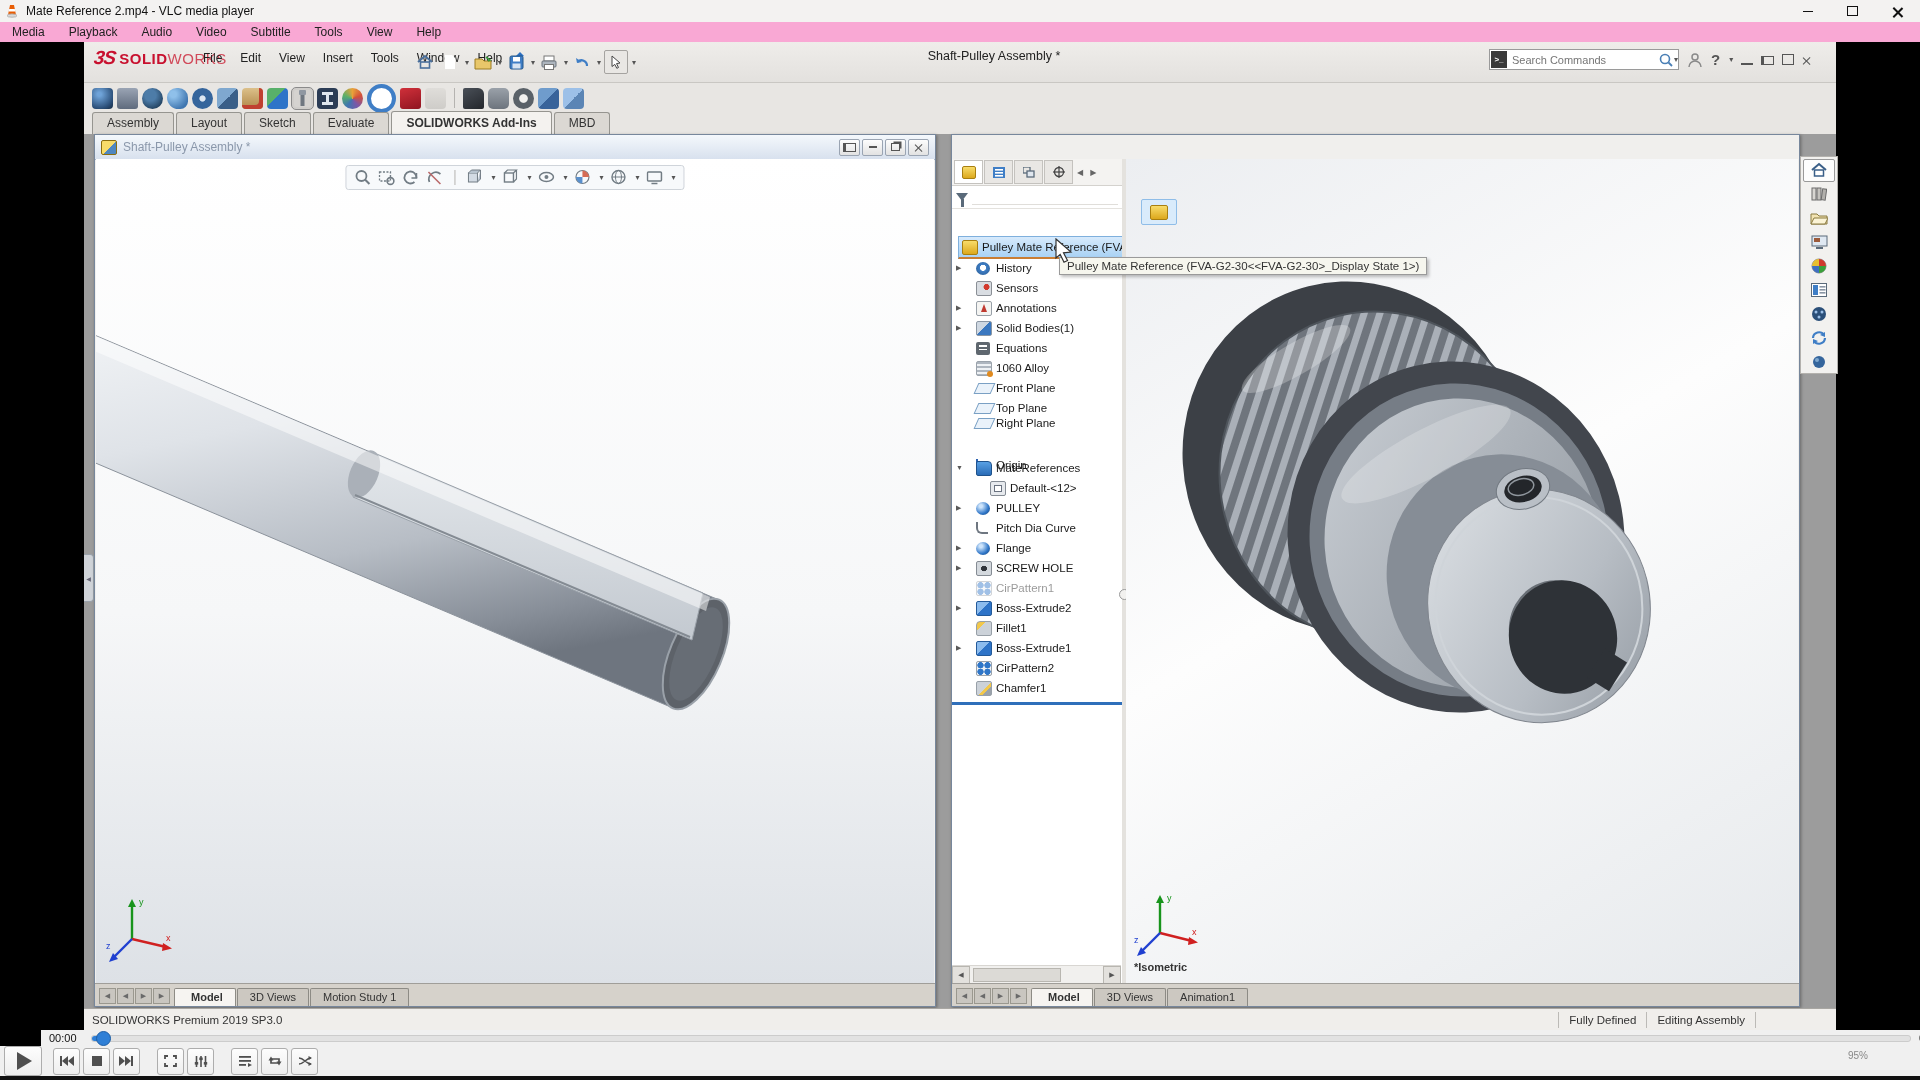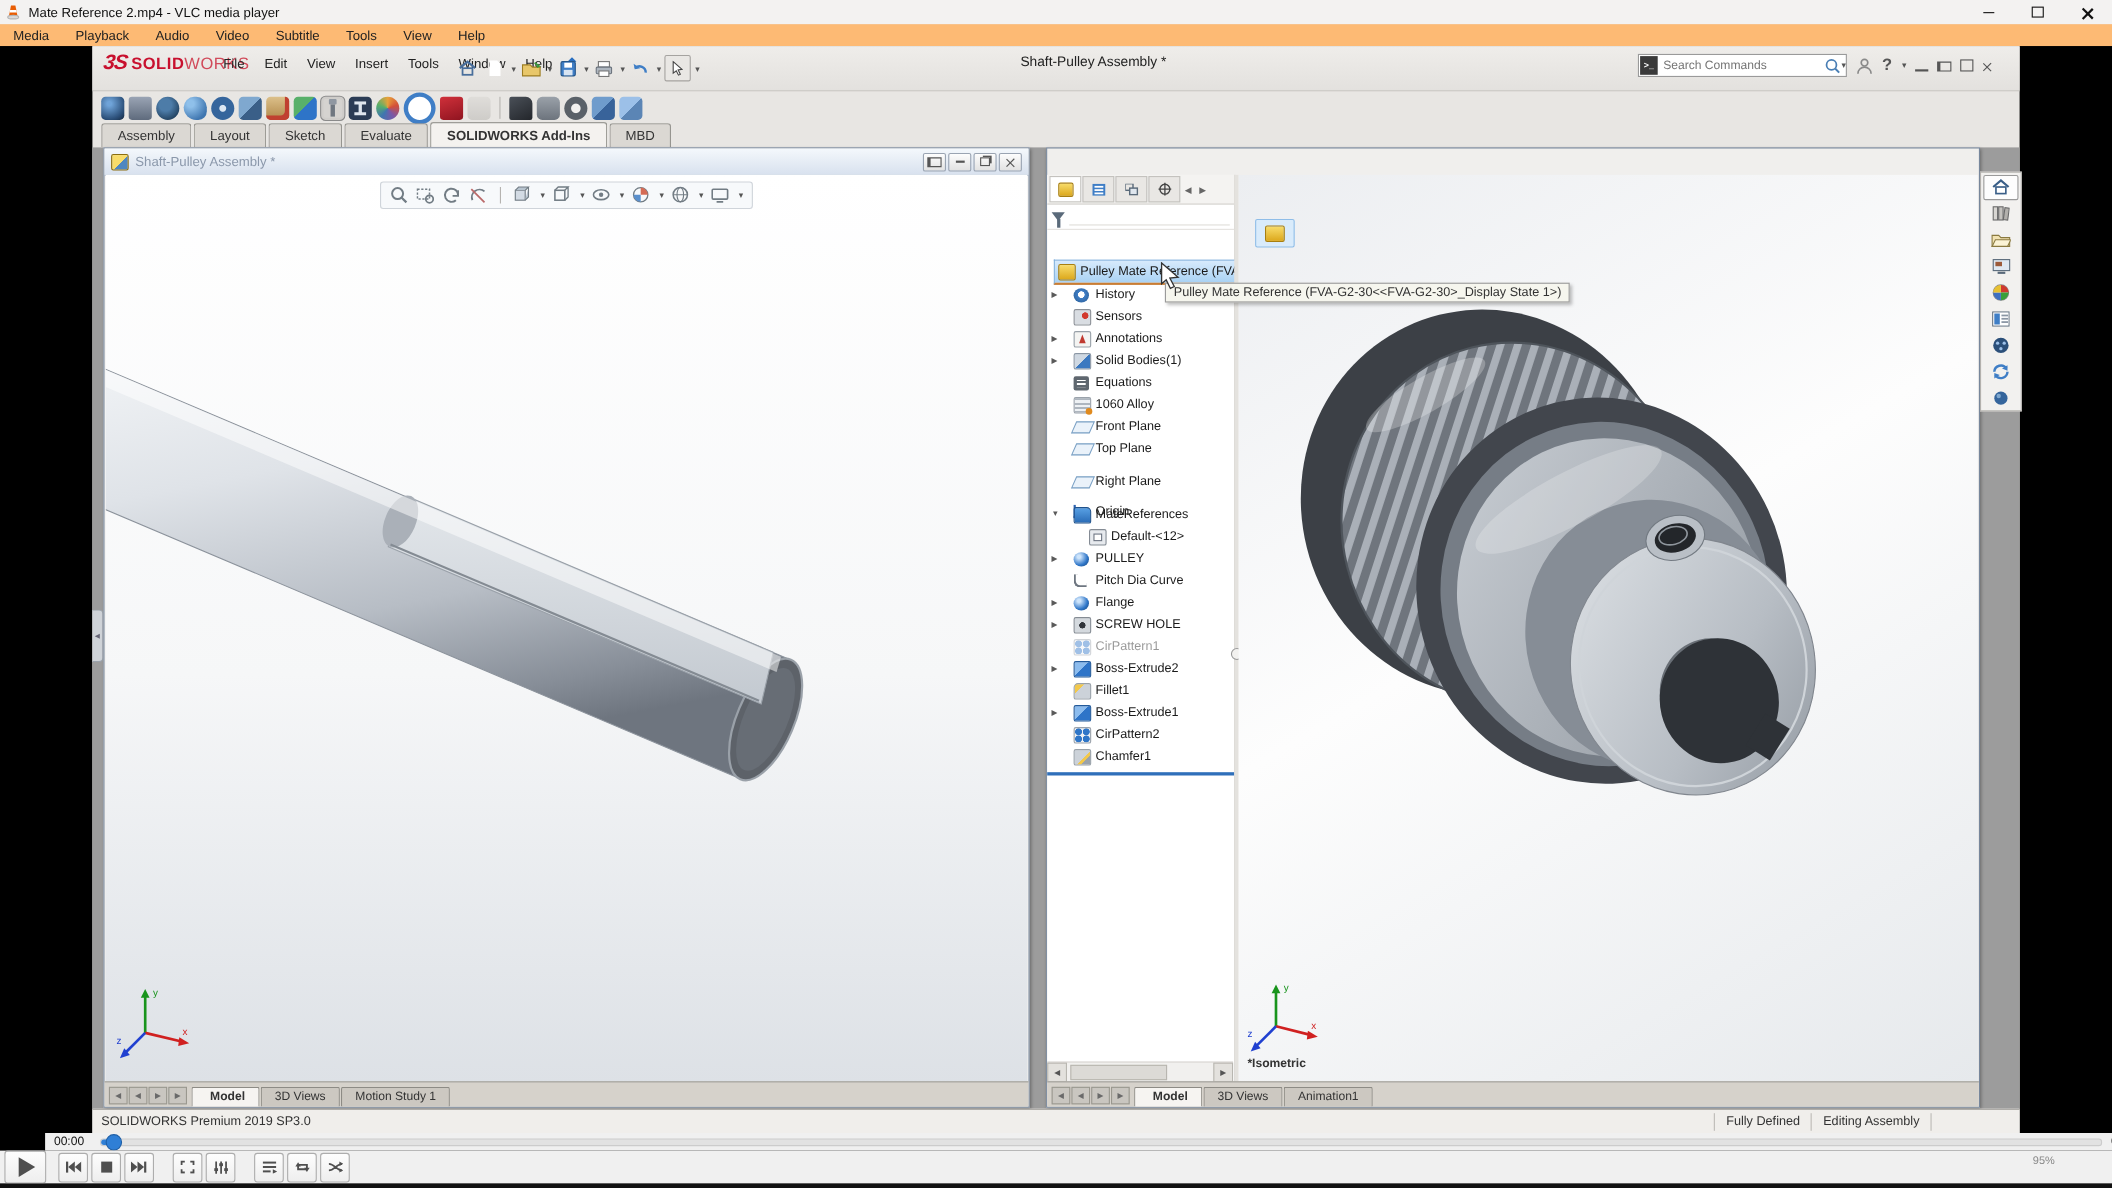--- a/index.html
+++ b/index.html
@@ -2,21 +2,21 @@
 <html><head>
 <meta charset="utf-8">
 <style>
   html,body{margin:0;padding:0;background:#222;}
   #stage{position:relative;width:1920px;height:1080px;background:#000;overflow:hidden;
          font-family:"Liberation Sans",sans-serif;-webkit-font-smoothing:antialiased;}
   .abs{position:absolute;}
   
   .vlc-titlebar{left:0;top:0;width:1920px;height:22px;background:#f3f2f1;border-bottom:1px solid #e0e0e0;
                 display:flex;align-items:center;font-size:12px;color:#111;}
-  .vlc-menubar{left:0;top:22px;width:1920px;height:20px;background:#fdba74;display:flex;align-items:center;
+  .vlc-menubar{left:0;top:22px;width:1920px;height:20px;background:#f9a8d4;display:flex;align-items:center;
                font-size:12px;color:#222;gap:0;}
   .vlc-menubar span{padding:2px 12px;cursor:default;}
   .winbtn{width:45px;height:22px;display:flex;align-items:center;justify-content:center;}
   .wb-min{width:10px;height:1px;background:#111;}
   .wb-max{width:9px;height:8px;border:1px solid #111;}
   .wb-close{position:relative;width:11px;height:11px;}
   .wb-close:before,.wb-close:after{content:"";position:absolute;left:5px;top:0;width:1.5px;height:13px;background:#111;}
   .wb-close:before{transform:rotate(45deg);}.wb-close:after{transform:rotate(-45deg);}
   
   .video{left:0;top:42px;width:1920px;height:988px;background:#000;}
@@ -519,21 +519,21 @@
                 <span class="tlb">1060 Alloy</span>
               </div>
             <div class="trow" style="top:243px">
                 <span class="tic ic ic-plane"></span>
                 <span class="tlb">Front Plane</span>
               </div>
             <div class="trow" style="top:263px">
                 <span class="tic ic ic-plane"></span>
                 <span class="tlb">Top Plane</span>
               </div>
-            <div class="trow" style="top:293px">
+            <div class="trow" style="top:278px">
                 <span class="tic ic ic-plane"></span>
                 <span class="tlb">Right Plane</span>
               </div>
             <div class="trow" style="top:320px">
                 <span class="tic ic ic-origin"></span>
                 <span class="tlb">Origin</span>
               </div>
             <div class="trow" style="top:323px">
                 <span class="tar">▼</span>
                 <span class="tic ic ic-fold"></span>

